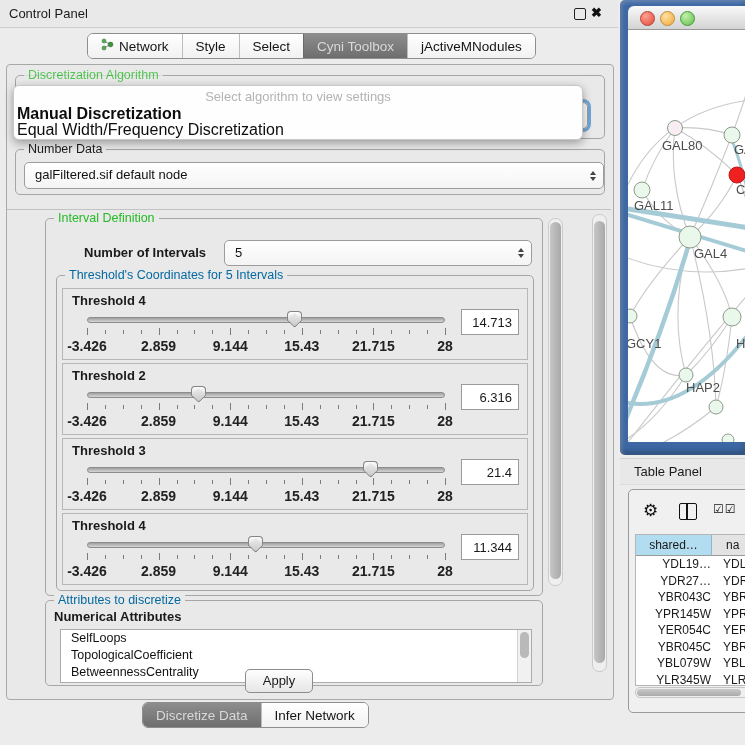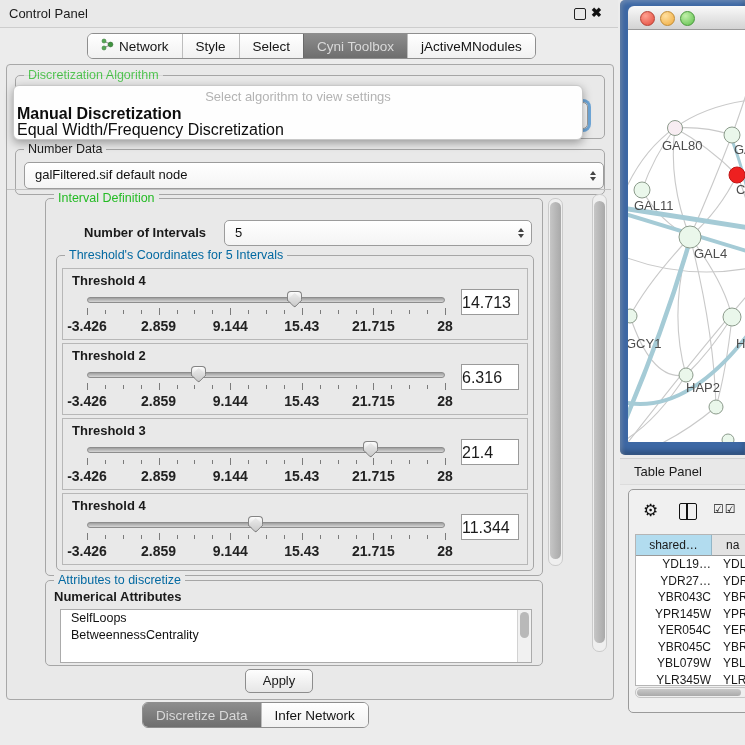--- a/index.html
+++ b/index.html
@@ -38,41 +38,41 @@
 
   .popup{position:absolute;left:6px;top:20px;width:568px;height:53px;background:#fefefe;border:1px solid #c9c9c9;border-radius:6px;box-shadow:0 3px 10px rgba(0,0,0,.35);z-index:6;}
   .popup-placeholder{position:absolute;left:0;right:0;top:3px;text-align:center;color:#b3b3b3;font-size:13px;}
   .popup-item{position:absolute;left:3px;font-size:16px;color:#0d0d0d;white-space:nowrap;}
   .popup-item.b{font-weight:bold;top:19px;}
   .popup-item.n{top:35px;}
 
   .tdata-group{left:8px;top:84px;width:588px;height:44px;}
   .tdata-combo{left:8px;top:12px;width:568px;height:25px;}
 
-  .scrollwrap{position:absolute;left:0;top:124px;width:604px;height:466px;border-top:1px solid #c2c2c2;}
+  .scrollwrap{position:absolute;left:0;top:144px;width:604px;height:466px;border-top:1px solid #c2c2c2;}
 
   .ivd-group{left:38px;top:8px;width:496px;height:376px;}
   .intervals-label{position:absolute;left:38px;top:26px;font-weight:bold;font-size:13px;}
   .intervals-combo{left:178px;top:21px;width:296px;height:24px;}
 
   .thr-group{left:10px;top:56px;width:476px;height:314px;}
   .thr-list{position:absolute;left:5px;top:12px;right:5px;}
   .thr-panel{position:relative;height:70px;margin-bottom:3px;border:1px solid #b7b7b7;background:#e9e9e9;}
   .thr-label{position:absolute;left:9px;top:4px;font-weight:bold;font-size:13px;}
   .slider{position:absolute;left:24px;top:22px;width:358px;height:44px;}
   .track{position:absolute;left:0;right:0;top:6px;height:4px;border:1px solid #8d8d8d;border-radius:3px;background:linear-gradient(#9e9e9e,#d6d6d6);}
   .thumb{position:absolute;top:0px;width:15px;height:18px;}
   .thumb .cap{position:absolute;left:0;top:0;width:13px;height:9px;border:1px solid #848484;border-bottom:none;border-radius:4px 4px 1px 1px;background:linear-gradient(#fdfdfd,#dadada);}
   .thumb .tip{position:absolute;left:2.2px;top:4.4px;width:10.4px;height:10.4px;transform:rotate(45deg);border:1px solid #848484;border-top:none;border-left:none;background:linear-gradient(135deg,#ececec,#c9c9c9);border-radius:0 0 3px 0;}
   .ticks{position:absolute;left:0;right:0;top:17px;height:8px;}
   .tick{position:absolute;width:1px;background:#7b7b7b;top:2px;height:4px;}
   .tick.major{top:0;height:7px;}
   .scale{position:absolute;left:0;right:0;top:27px;height:12px;}
   .scale span{position:absolute;transform:translateX(-50%);font-size:14px;font-weight:bold;color:#222;white-space:nowrap;}
-  .thr-value{position:absolute;left:398px;top:20px;width:58px;height:26px;background:#fff;border:1px solid #9a9a9a;font-size:16px;line-height:26px;padding-right:6px;box-sizing:border-box;}
+  .thr-value{position:absolute;left:398px;top:20px;width:58px;height:26px;background:#fff;border:1px solid #9a9a9a;font-size:13px;line-height:26px;text-align:right;padding-right:6px;box-sizing:border-box;}
 
   .attr-group{left:38px;top:390px;width:496px;height:84px;}
   .attr-label{position:absolute;left:8px;top:8px;font-weight:bold;font-size:13px;}
   .attr-list{position:absolute;left:14px;top:28px;width:470px;height:52px;background:#fff;border:1px solid #ababab;overflow:hidden;}
   .attr-item{height:17px;line-height:17px;padding-left:10px;font-size:12.5px;color:#111;}
   .list-sb{position:absolute;right:0;top:0;bottom:0;width:13px;background:#f1f1f1;border-left:1px solid #d2d2d2;}
   .list-sb .th{position:absolute;left:2px;right:2px;top:2px;height:26px;background:#b9b9b9;border-radius:5px;}
 
   .vsb{position:absolute;width:13px;background:#efefef;border:1px solid #cbcbcb;border-radius:7px;}
   .vsb .th{position:absolute;left:1px;right:1px;background:linear-gradient(90deg,#c6c6c6,#a9a9a9);border-radius:6px;}
@@ -360,20 +360,21 @@
 
       <div class="vsb inner-sb">
           <div class="th"></div>
         </div>
 
       <div class="group attr-group">
         <span class="group-title t-blue">Attributes to discretize</span>
         <span class="attr-label">Numerical Attributes</span>
         <div class="attr-list" id="attrList">
           <div class="attr-item">SelfLoops</div>
+            <div class="attr-item">TopologicalCoefficient</div>
             <div class="attr-item">BetweennessCentrality</div>
             <div class="list-sb">
               <div class="th"></div>
             </div>
         </div>
       </div>
 
       <div class="vsb outer-sb">
           <div class="th"></div>
         </div>

